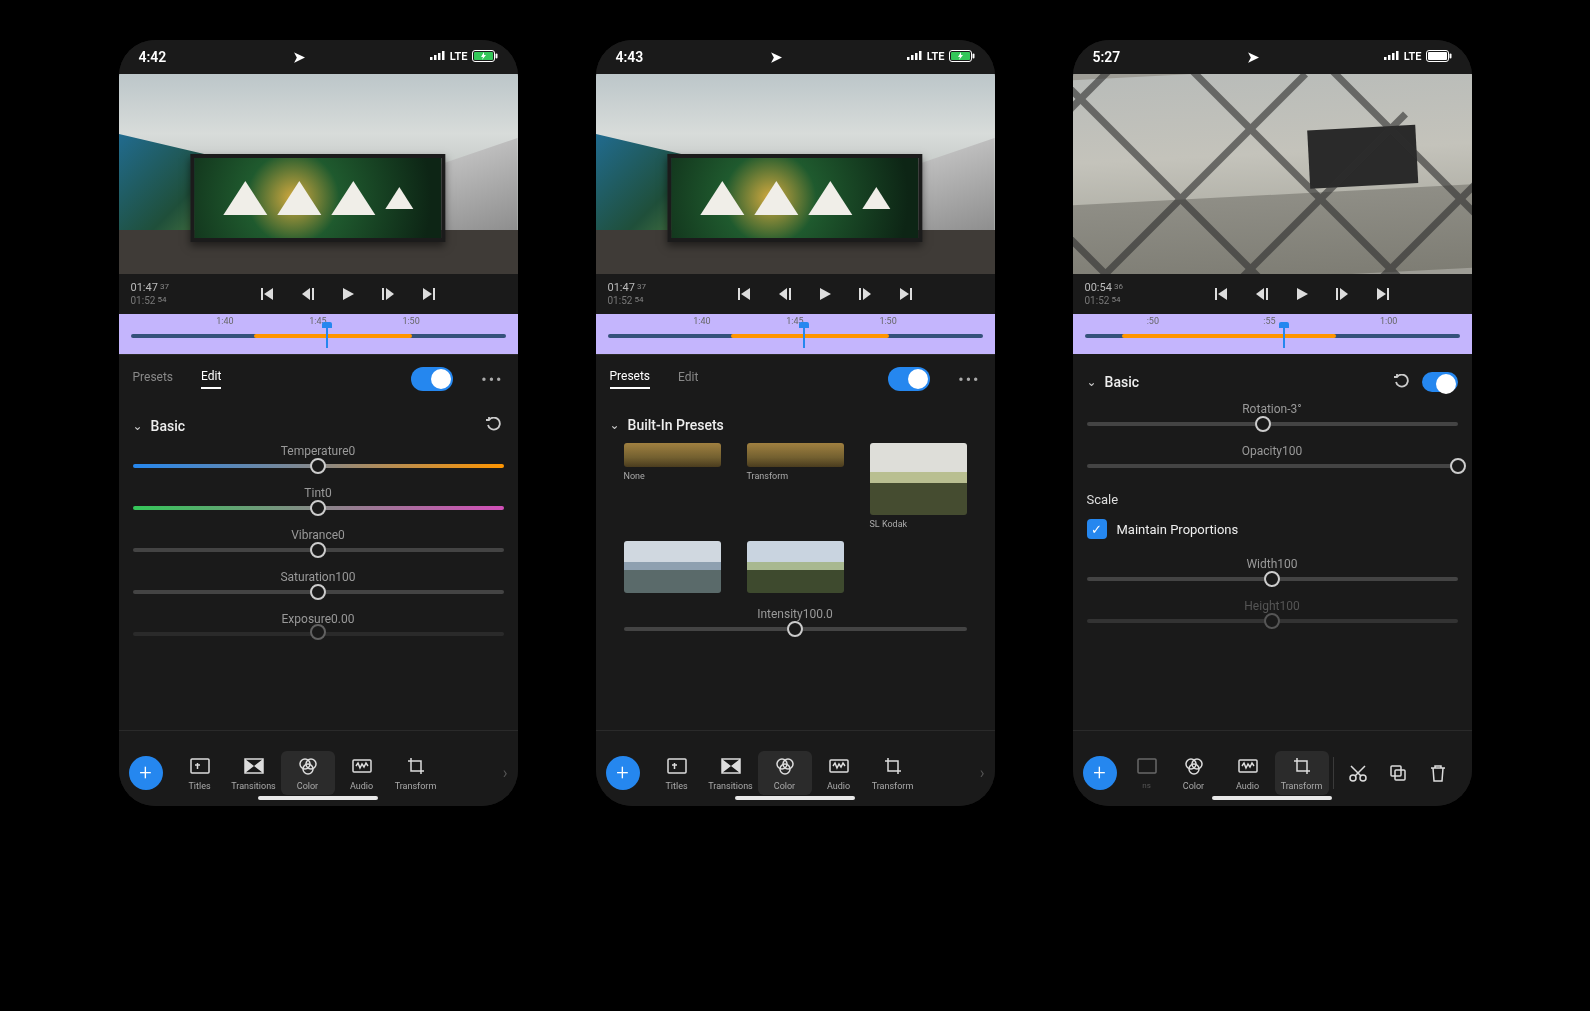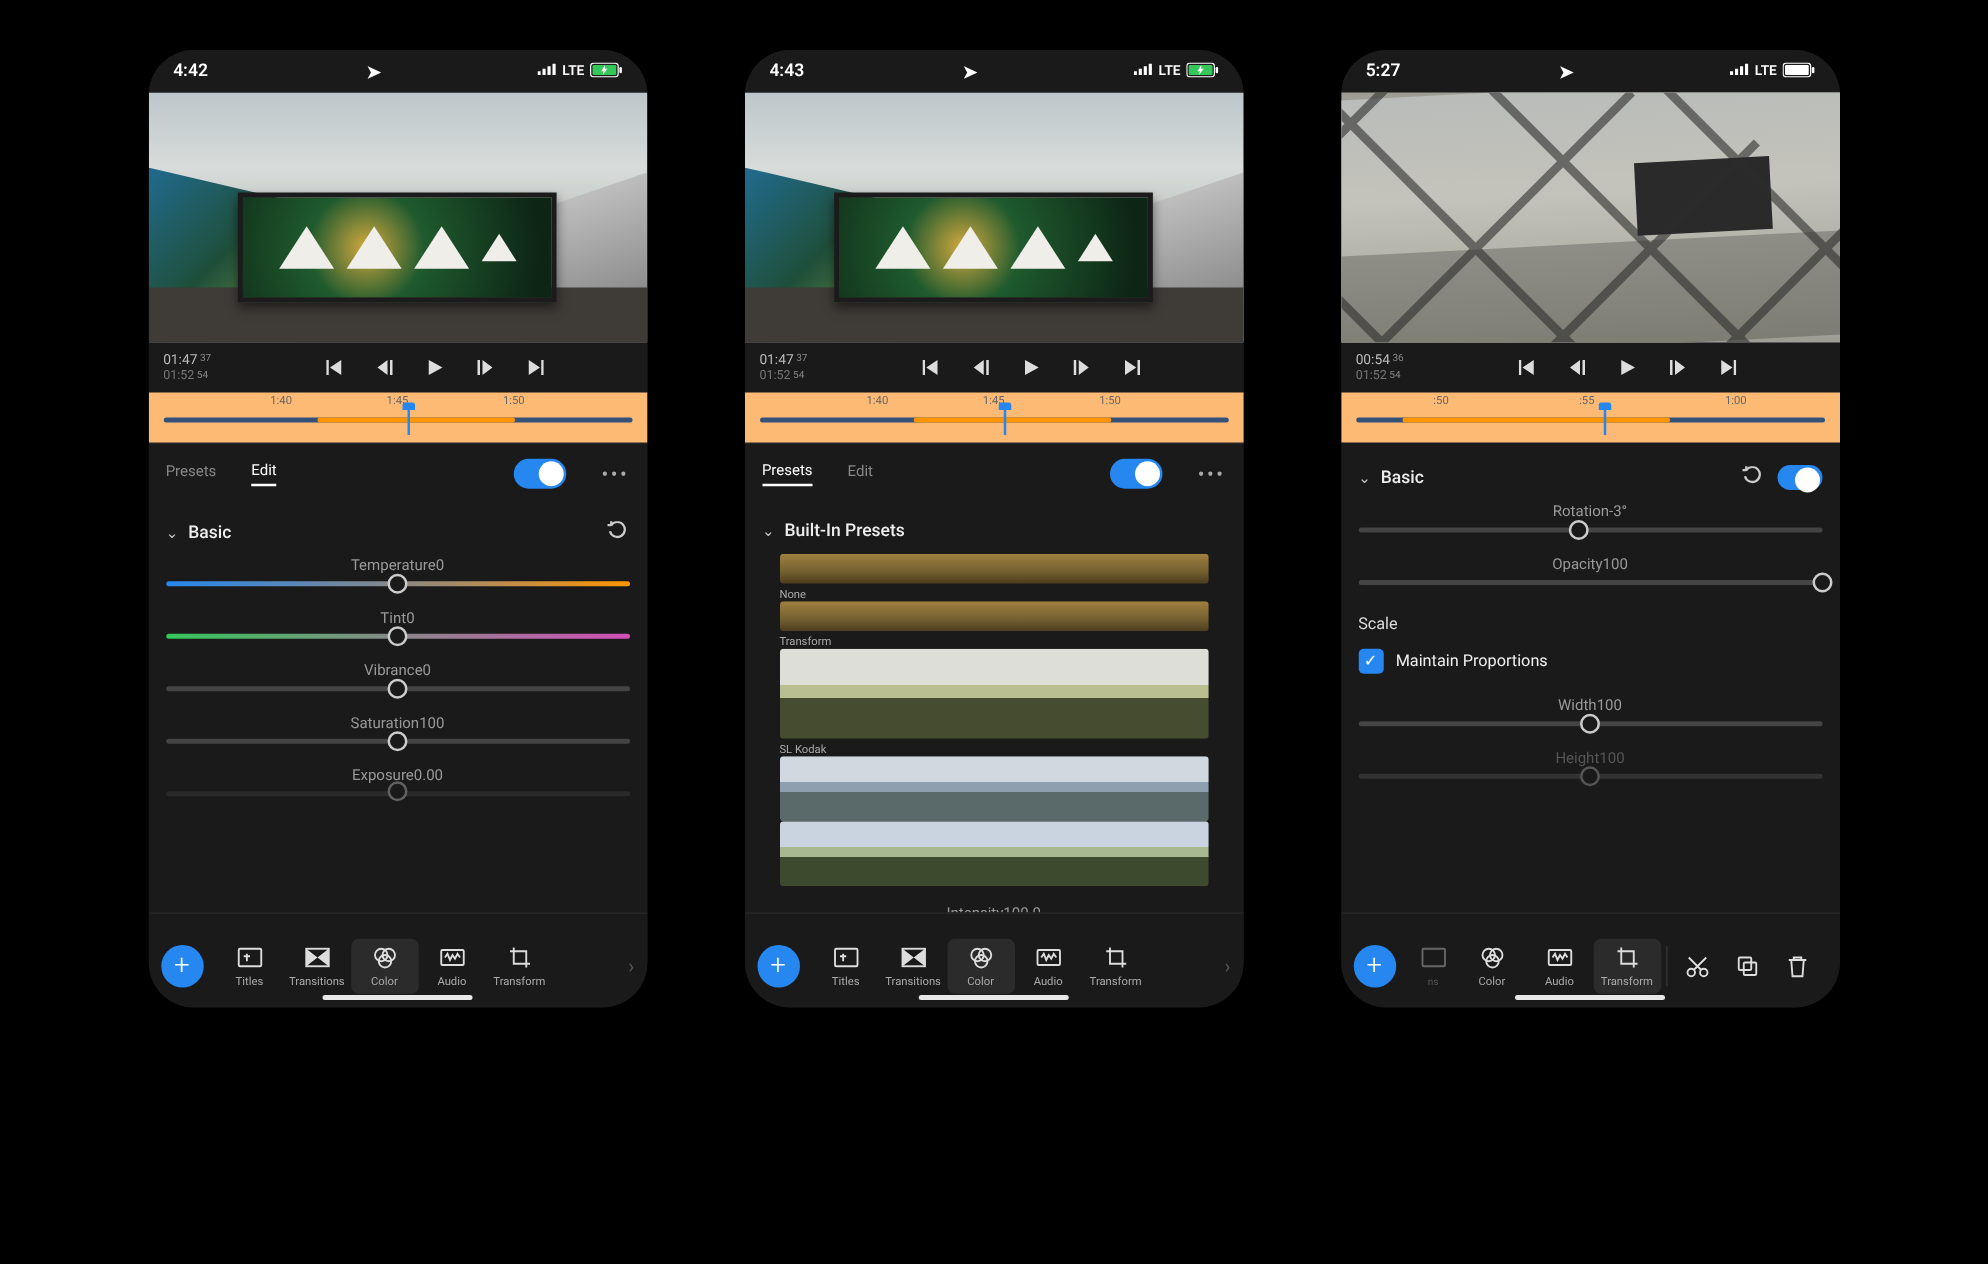--- a/index.html
+++ b/index.html
@@ -93,21 +93,21 @@
   }
   .tc { font-size: 11px; color: #bbb; line-height: 1.15; }
   .tc .sub { color: #777; font-size:10px;}
   .tc .sup { font-size: 8px; color:#888; margin-left:2px; vertical-align: top;}
   .transport-buttons { flex:1; display:flex; justify-content:center; gap: 26px; }
   .tbtn { color:#ddd; cursor:pointer; display:flex; align-items:center; }
   
   .timeline {
     height: 40px;
     position: relative;
-    background: #fdba74;
+    background: #c4b5fd;
     padding: 0 12px;
   }
   .timeline .ticks { display:flex; justify-content:space-between; font-size:9px; color:#666; padding:2px 10px 0; }
   .timeline .track {
     position:relative; height:4px; background:#34517a; margin-top:8px; border-radius:2px;
   }
   .timeline .clip {
     position:absolute; top:0; height:4px; background:#ff9500; border-radius:2px;
   }
   .timeline .playhead {
@@ -144,21 +144,21 @@
     position:relative; height:4px; background:#444; border-radius:2px;
   }
   .slider-track.temperature { background: linear-gradient(90deg,#2587ef,#888 50%,#ff9500); }
   .slider-track.tint { background: linear-gradient(90deg,#34c759,#888 50%,#d24fb8); }
   .slider-thumb {
     position:absolute; top:50%; width:16px; height:16px; border:2px solid #ccc; background:#1a1a1a; border-radius:50%; transform:translate(-50%,-50%);
   }
   .disabled .labels { color:#555; }
   .disabled .slider-thumb { border-color:#555; }
   
-  .preset-grid { display:grid; grid-template-columns:1fr; gap:0 26px; padding: 0 14px; }
+  .preset-grid { display:grid; grid-template-columns:1fr 1fr 1fr; gap:12px 26px; padding: 0 14px; }
   .preset { display:flex; flex-direction:column; gap:4px; cursor:pointer; }
   .preset .thumb {
     width:100%; height:38px; border-radius:3px; overflow:hidden; position:relative;
   }
   .preset.tall .thumb { height:72px; }
   .preset.med .thumb { height:52px; }
   .preset.selected .thumb { outline:2px solid #2587ef; }
   .preset .label { font-size:9px; color:#aaa; }
   .thumb-field { width:100%; height:100%; background:linear-gradient(#a08040 0%, #736030 60%, #4a3c1e 100%); }
   .thumb-sky { width:100%; height:100%; background:linear-gradient(#c9d4e0 0% 40%, #a8b890 40% 55%, #3e4a2e 55% 100%); }

